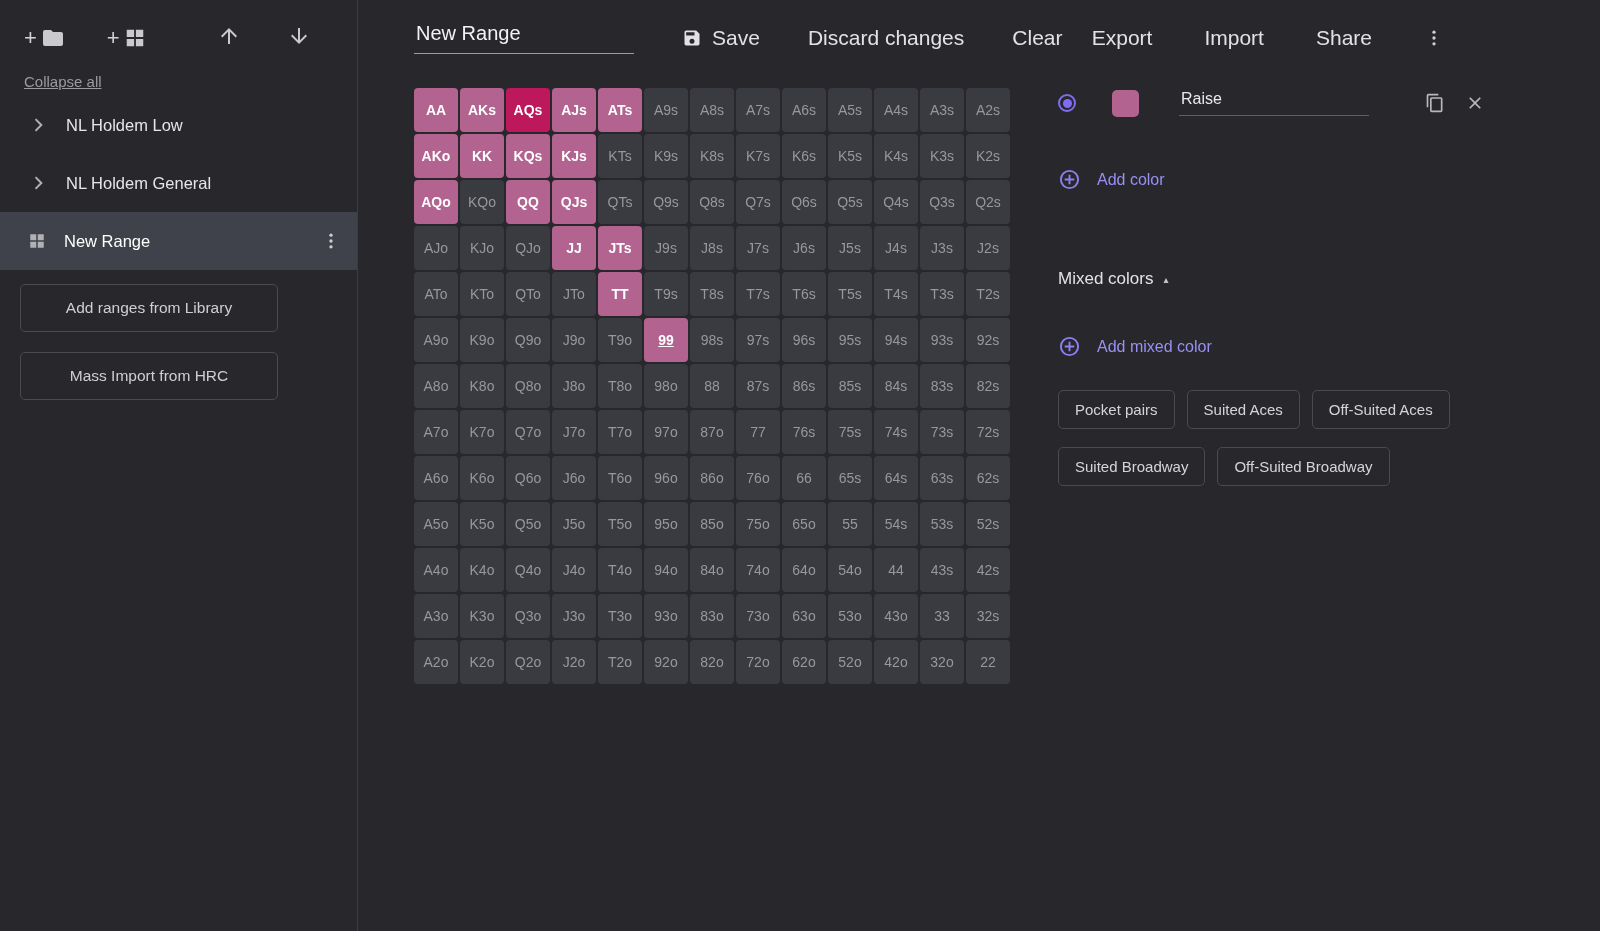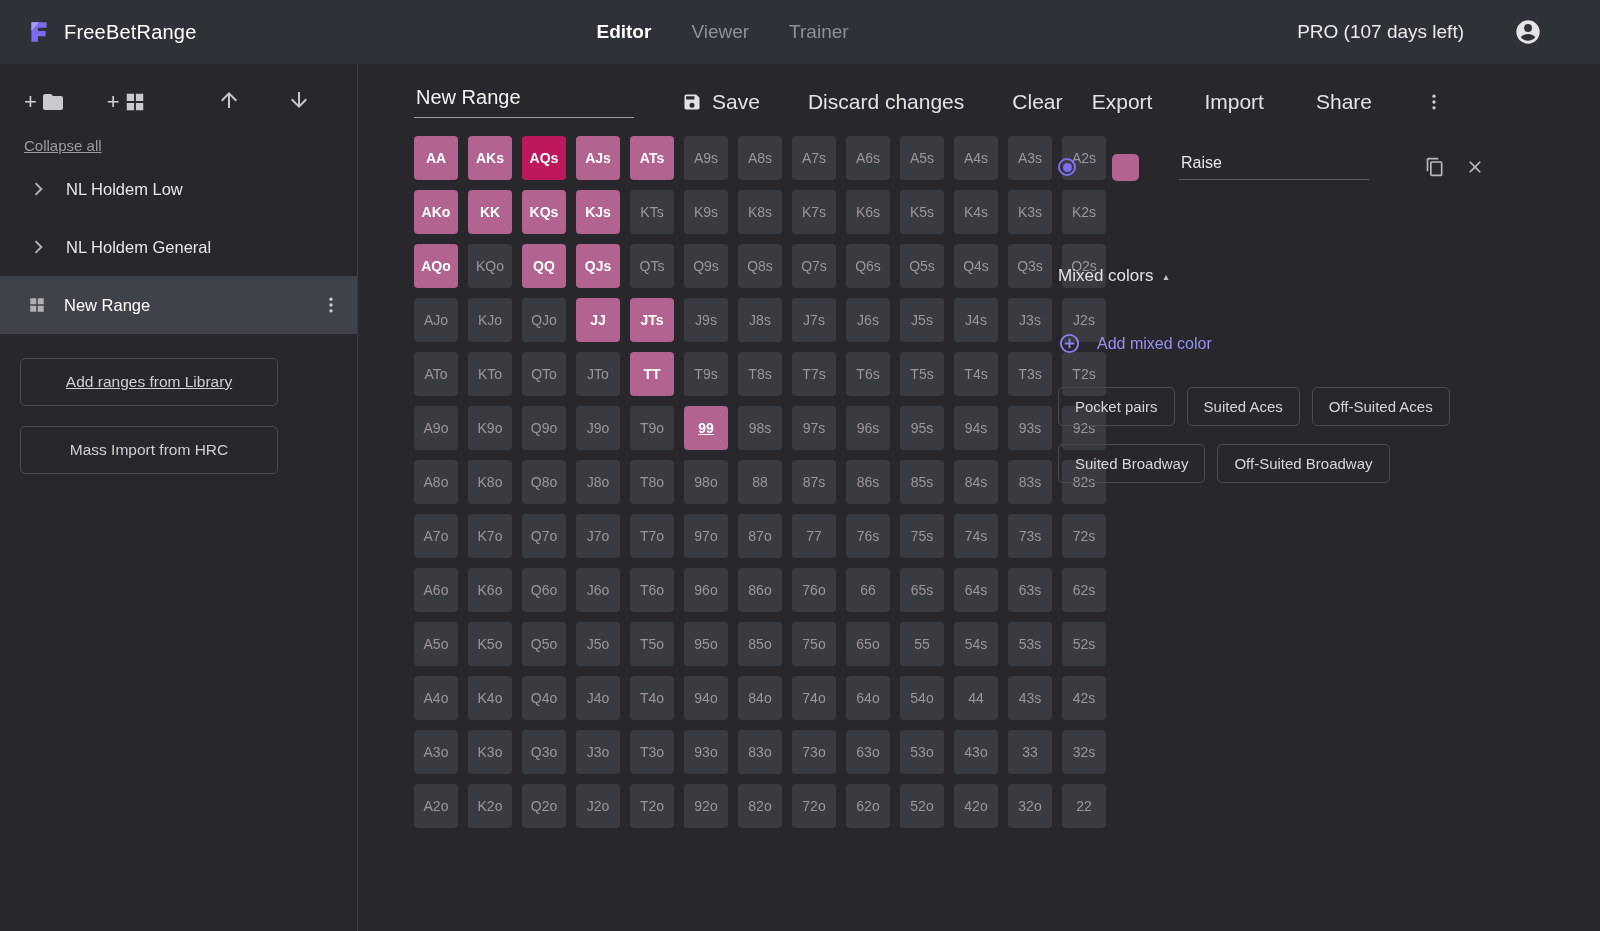--- a/index.html
+++ b/index.html
@@ -52,40 +52,40 @@
   .tree-item.selected { background: #3f424a; color: #ffffff; padding-right: 16px; }
   .tree-item.selected .row-spacer { flex: 1; }
   .kebab { color: #cfcfd3; display: flex; cursor: pointer; }
 
   .side-btn {
     display: block; width: 258px; margin: 0 0 20px 20px;
     background: transparent; border: 1px solid #4a4a50; border-radius: 5px;
     color: #cfcfd3; font-size: 15.5px; font-family: inherit;
     padding: 14px 10px; text-align: center; cursor: pointer;
   }
-  .side-btn:first-of-type { margin-top: 24px; text-decoration: underline; }
+  .side-btn:first-of-type { margin-top: 14px; }
 
   
   .workspace { flex: 1; padding: 22px 92px 0 56px; min-width: 0; }
   .workspace-header { display: flex; align-items: center; }
   .wh-left { display: flex; align-items: center; gap: 48px; }
   .range-title-input {
     width: 220px; background: transparent; border: none; outline: none;
     border-bottom: 1px solid #9a9aa0; color: #f2f2f4;
     font-size: 20px; font-family: inherit; padding: 0 0 8px 2px;
   }
   .hdr-action { display: flex; align-items: center; gap: 10px; color: #e2e2e6; font-size: 21px; cursor: pointer; background: none; border: none; font-family: inherit; }
   .wh-spacer { flex: 1; }
   .wh-right { display: flex; align-items: center; gap: 52px; padding-right: 64px; }
 
   .workspace-body { display: flex; margin-top: 18px; }
 
   
   .matrix-col { width: 596px; flex: 0 0 596px; }
-  .matrix { display: grid; grid-template-columns: repeat(13, 44px); grid-auto-rows: 44px; gap: 10px; }
+  .matrix { display: grid; grid-template-columns: repeat(13, 44px); grid-auto-rows: 44px; gap: 2px; margin-top: 16px; }
   .cell {
     display: flex; align-items: center; justify-content: center;
     background: #3a3a41; border-radius: 4px;
     color: #97979c; font-size: 14px; cursor: pointer; user-select: none;
   }
   .cell.sel { color: #ffffff; font-weight: 600; }
 
   .matrix-footer { display: flex; align-items: center; margin-top: 12px; padding-left: 10px; }
   .foot-icons { display: flex; align-items: center; gap: 24px; color: #9a9a9f; }
   .foot-icons span { display: flex; cursor: pointer; }
@@ -123,41 +123,20 @@
     background: transparent; border: 1px solid #4a4a50; border-radius: 5px;
     color: #d5d5d9; font-size: 15px; font-family: inherit;
     padding: 10px 16px; cursor: pointer; white-space: nowrap;
   }
 </style>
 </head>
 <body>
 
 <div class="app">
 
-  <header class="topbar">
-    <div class="brand">
-      <svg width="26" height="26" viewBox="0 0 24 24">
-        <path d="M5 3h14v5h-8v3h7v5h-7v5H5z" fill="#7c6af0"></path>
-        <path d="M5 3h7l-7 8z" fill="#a99cf7"></path>
-      </svg>
-      <span>FreeBetRange</span>
-    </div>
-    <nav class="tabs">
-      <a class="tab active">Editor</a>
-      <a class="tab">Viewer</a>
-      <a class="tab">Trainer</a>
-    </nav>
-    <div class="topbar-spacer"></div>
-    <span class="plan">PRO (107 days left)</span>
-    <span class="avatar">
-      <svg width="28" height="28" viewBox="0 0 24 24" fill="currentColor">
-        <path d="M12 2a10 10 0 1 0 0 20 10 10 0 0 0 0-20zm0 3.2a3.4 3.4 0 1 1 0 6.8 3.4 3.4 0 0 1 0-6.8zm0 14.3a8.2 8.2 0 0 1-6.1-2.7c.03-2 4.06-3.1 6.1-3.1 2.03 0 6.07 1.1 6.1 3.1a8.2 8.2 0 0 1-6.1 2.7z"></path>
-      </svg>
-    </span>
-  </header>
 
   <div class="content">
 
     <aside class="sidebar">
       <div class="side-toolbar">
         <span class="tool-btn">
           <span class="plus">+</span>
           <svg width="24" height="24" viewBox="0 0 24 24" fill="currentColor">
             <path d="M10 4H4a2 2 0 0 0-2 2v12a2 2 0 0 0 2 2h16a2 2 0 0 0 2-2V8a2 2 0 0 0-2-2h-8l-2-2z"></path>
           </svg>
@@ -438,20 +417,28 @@
                 <path d="M16 1H4a2 2 0 0 0-2 2v14h2V3h12V1zm3 4H8a2 2 0 0 0-2 2v14a2 2 0 0 0 2 2h11a2 2 0 0 0 2-2V7a2 2 0 0 0-2-2zm0 16H8V7h11v14z"></path>
               </svg>
             </button>
             <button class="icon-btn close-btn">
               <svg width="20" height="20" viewBox="0 0 24 24" fill="currentColor">
                 <path d="M19 6.41 17.59 5 12 10.59 6.41 5 5 6.41 10.59 12 5 17.59 6.41 19 12 13.41 17.59 19 19 17.59 13.41 12z"></path>
               </svg>
             </button>
           </div>
 
+          <div class="link-row">
+            <span class="plus-circle">
+              <svg width="23" height="23" viewBox="0 0 24 24" fill="currentColor">
+                <path d="M13 7h-2v4H7v2h4v4h2v-4h4v-2h-4V7zm-1-5a10 10 0 1 0 0 20 10 10 0 0 0 0-20zm0 18a8 8 0 1 1 0-16 8 8 0 0 1 0 16z"></path>
+              </svg>
+            </span>
+            <span class="link-label">Add color</span>
+          </div>
 
           <div class="mixed-header">
             <span>Mixed colors</span>
             <span class="tri">▴</span>
           </div>
 
           <div class="link-row add-mixed">
             <span class="plus-circle">
               <svg width="23" height="23" viewBox="0 0 24 24" fill="currentColor">
                 <path d="M13 7h-2v4H7v2h4v4h2v-4h4v-2h-4V7zm-1-5a10 10 0 1 0 0 20 10 10 0 0 0 0-20zm0 18a8 8 0 1 1 0-16 8 8 0 0 1 0 16z"></path>

